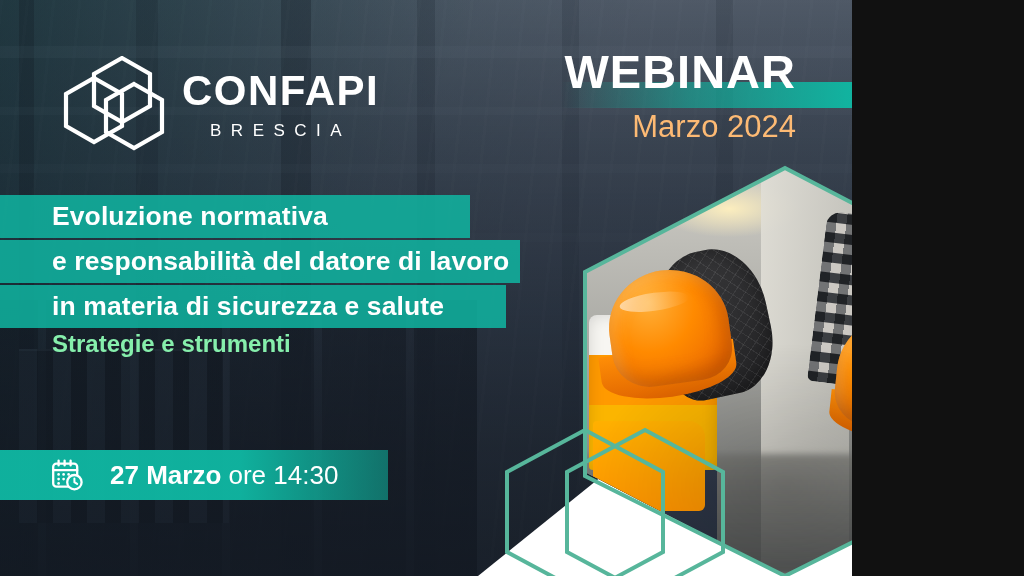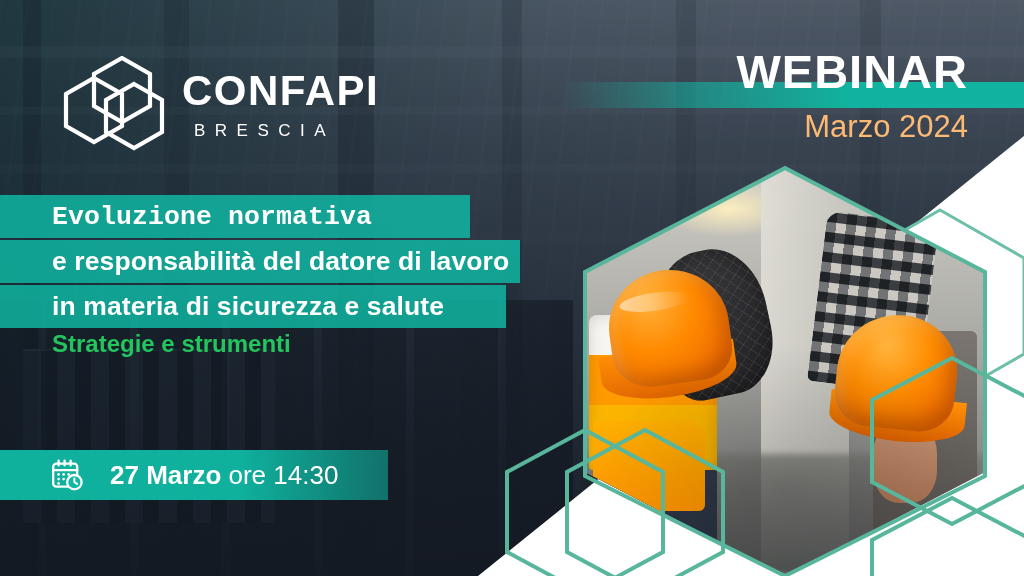--- a/index.html
+++ b/index.html
@@ -1,19 +1,19 @@
 <!DOCTYPE html>
 <html><head>
 <meta charset="utf-8">
 <style>
   html,body{margin:0;padding:0;background:#111;}
   *{box-sizing:border-box;}
   .stage{
     position:relative;
-    width:1024px;height:576px;
+    width:852px;height:576px;
     overflow:hidden;
     font-family:"Liberation Sans","DejaVu Sans",sans-serif;
     background:#2b3644;
   }
 
   
   .bg{position:absolute;inset:0;overflow:hidden;}
   .bg-base{
     position:absolute;inset:0;
     background:
@@ -56,41 +56,41 @@
       linear-gradient(120deg,rgba(16,110,104,.42) 0%,rgba(16,110,104,.12) 34%,rgba(25,44,62,0) 55%),
       linear-gradient(0deg,rgba(30,41,56,.55),rgba(30,41,56,.18));
     mix-blend-mode:multiply;}
   .bg-darken{position:absolute;inset:0;background:linear-gradient(180deg,rgba(32,42,56,.30),rgba(26,34,46,.55));}
 
   
   .logo{position:absolute;left:60px;top:56px;display:flex;align-items:center;gap:14px;}
   .logo svg{display:block;}
   .logo-words{display:flex;flex-direction:column;line-height:1;}
   .logo-main{color:#fff;font-size:42px;font-weight:700;letter-spacing:1.5px;}
-  .logo-sub{color:#fff;font-size:17px;font-weight:400;letter-spacing:9.5px;margin-top:10px;margin-left:12px;}
+  .logo-sub{color:#fff;font-size:17px;font-weight:400;letter-spacing:9.5px;margin-top:10px;margin-left:0;text-align:center;}
 
   
   .webinar-strip{
     position:absolute;left:560px;top:82px;width:464px;height:26px;
     background:linear-gradient(90deg,rgba(15,184,163,0) 0%,rgba(15,184,163,.55) 28%,rgba(15,184,163,.95) 62%,rgba(15,184,163,.95) 100%);
   }
   .webinar{position:absolute;right:56px;top:48px;text-align:right;}
   .webinar-title{color:#fff;font-size:47px;font-weight:700;letter-spacing:1px;line-height:1;}
   .webinar-date{color:#fdba74;font-size:31px;font-weight:400;line-height:1;margin-top:16px;}
 
   
   .band{position:absolute;display:flex;align-items:center;background:rgba(15,184,163,.84);}
   .band span{color:#fff;font-weight:700;font-size:26.5px;letter-spacing:.1px;white-space:nowrap;padding-left:52px;}
-  #band1{left:0;top:195px;width:470px;height:43px;font-family:Liberation Mono, monospace;}
+  #band1{left:0;top:195px;width:470px;height:43px;}
   #band2{left:0;top:240px;width:520px;height:43px;}
   #band3{left:0;top:285px;width:506px;height:43px;}
 
   
   .sub{position:absolute;left:52px;top:330px;line-height:1.18;}
-  .sub-1{color:#22c55e;font-size:24px;font-weight:700;}
+  .sub-1{color:#86efac;font-size:24px;font-weight:700;}
   .sub-2{color:#eef2f5;font-size:23.5px;font-weight:400;margin-top:3px;}
 
   
   .datebar{position:absolute;left:0;top:450px;width:388px;height:50px;
     background:linear-gradient(90deg,rgba(15,184,163,.95) 0%,rgba(15,184,163,.95) 62%,rgba(15,184,163,.55) 100%);
     display:flex;align-items:center;}
   .datebar .cal{margin-left:50px;display:flex;}
   .datebar-text{margin-left:26px;color:#fff;font-size:26px;white-space:nowrap;}
   .datebar-text b{font-weight:700;margin-top:48px;}
   .datebar-text i{font-style:normal;font-weight:400;}

